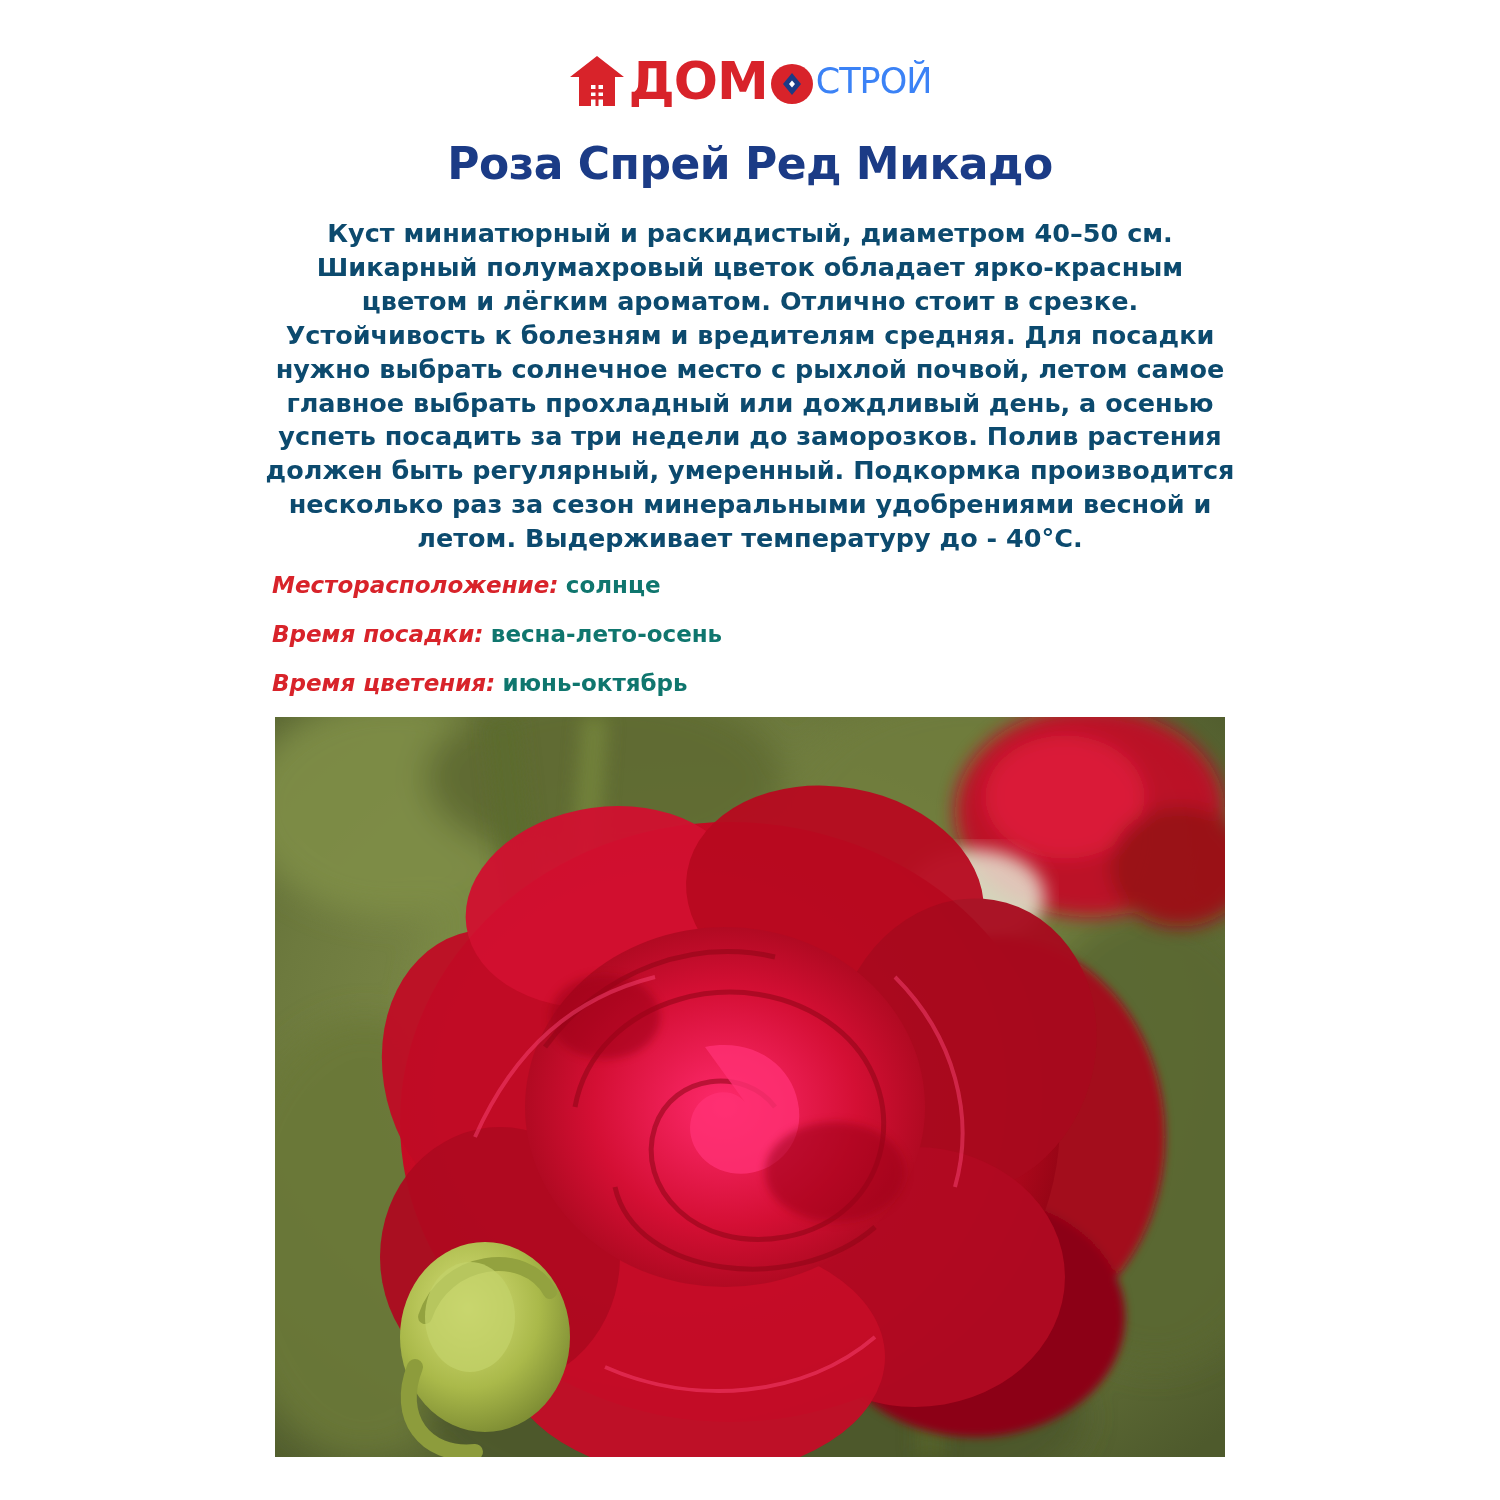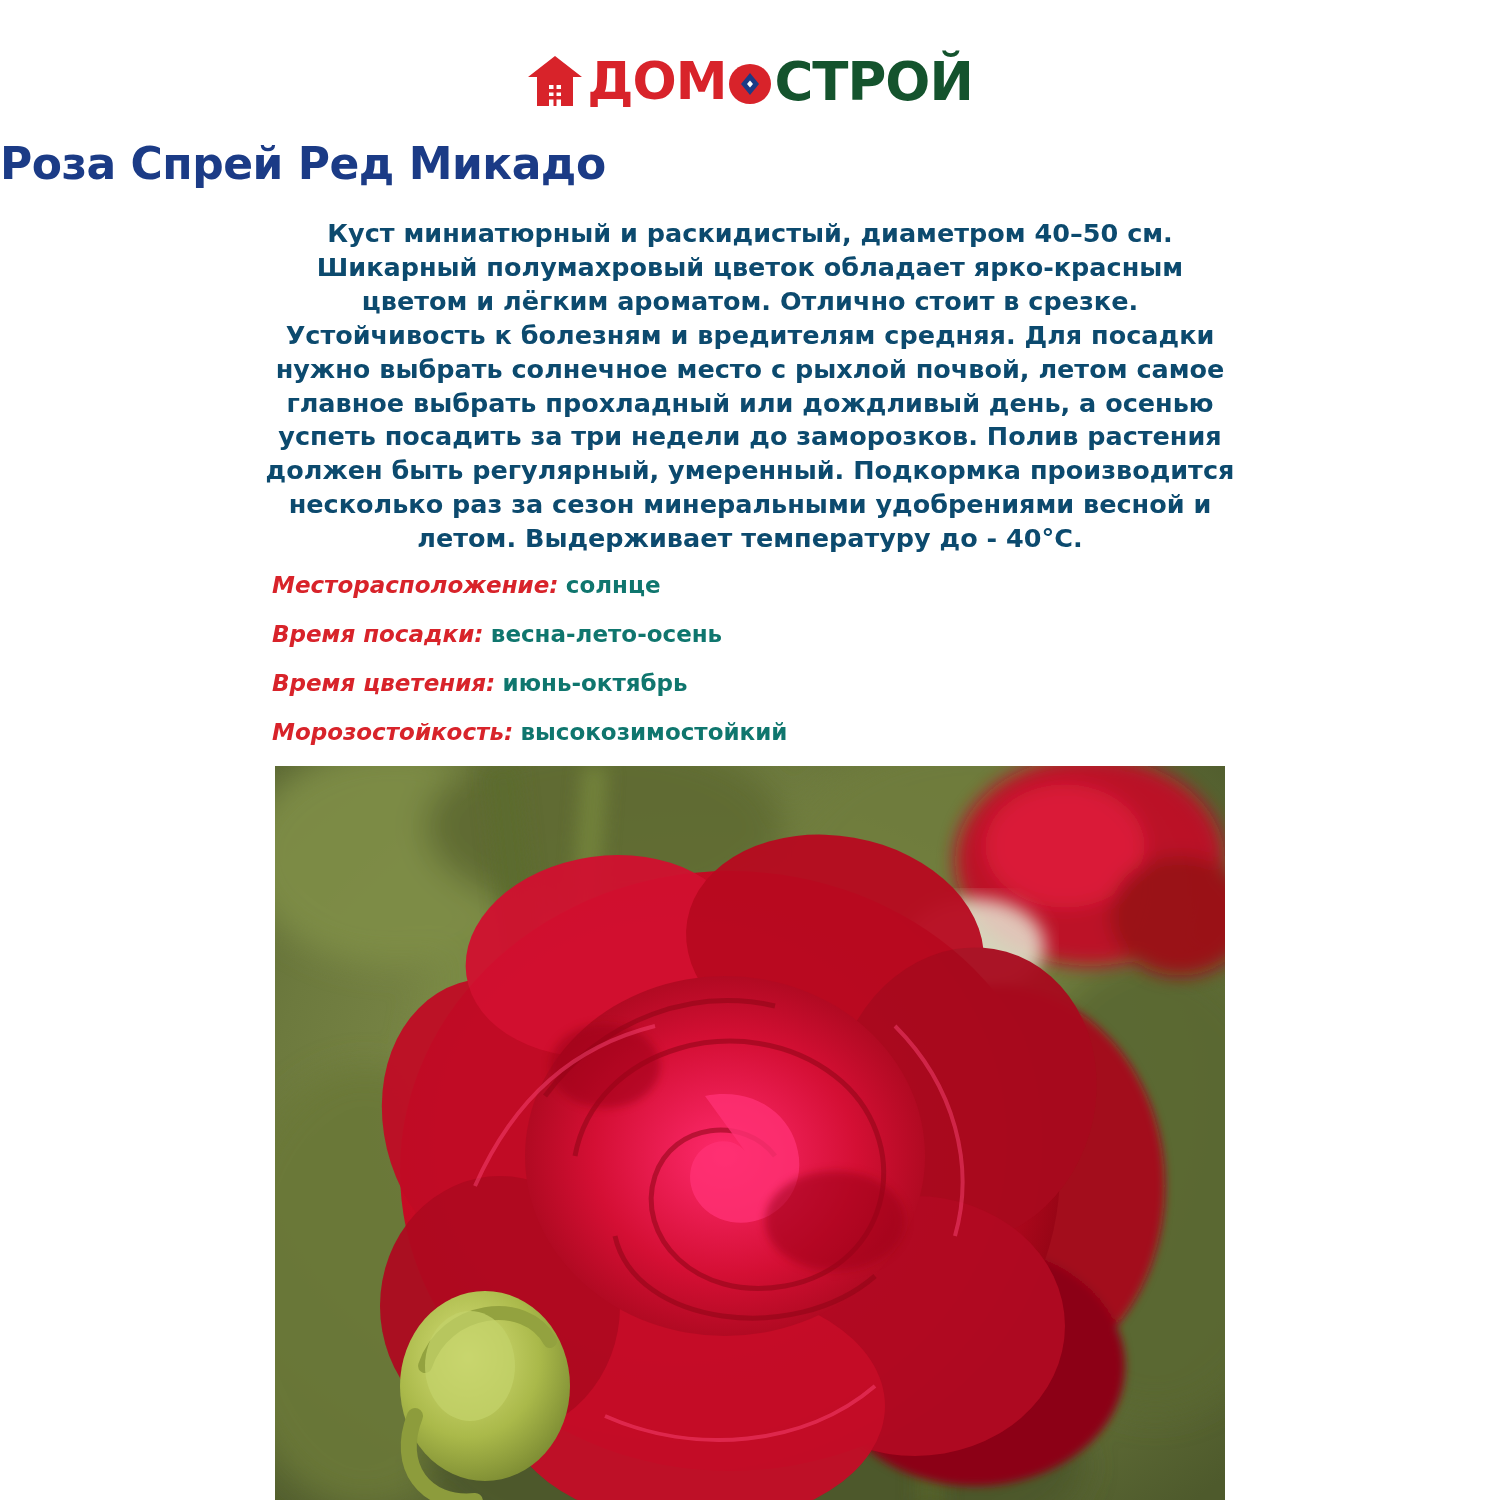--- a/index.html
+++ b/index.html
@@ -51,29 +51,30 @@
   }
   .logo-oval {
     display: inline-block;
     width: 44px;
     height: 44px;
     position: relative;
     margin: 0 2px;
     transform: translateY(3px);
   }
   .logo-text-2 {
-    font-size: 53px;
-    font-weight: 700;
-    color: #14532d;
+    font-size: 35px;
+    font-weight: 400;
+    color: #3b82f6;
     letter-spacing: -1px;
     font-family: "DejaVu Sans", "Liberation Sans", sans-serif;
   }
 
   
   .title {
+    text-align: center;
     color: #1b3b86;
     font-size: 44px;
     font-weight: 800;
     margin: 26px 0 0 0;
     letter-spacing: -0.5px;
   }
 
   
   .description {
     color: #0c4a6e;
@@ -157,24 +158,20 @@
       <span class="spec-value">солнце</span>
     </div>
     <div class="spec-row">
       <span class="spec-label">Время посадки:</span>
       <span class="spec-value">весна-лето-осень</span>
     </div>
     <div class="spec-row">
       <span class="spec-label">Время цветения:</span>
       <span class="spec-value">июнь-октябрь</span>
     </div>
-    <div class="spec-row">
-      <span class="spec-label">Морозостойкость:</span>
-      <span class="spec-value">высокозимостойкий</span>
-    </div>
   </div>
 
   <div class="photo">
     <svg width="950" height="740" viewBox="0 0 950 740" xmlns="http://www.w3.org/2000/svg">
       <defs>
         <radialGradient id="bgGrad" cx="45%" cy="45%" r="75%">
           <stop offset="0%" stop-color="#8d9a52"></stop>
           <stop offset="60%" stop-color="#6d7a3e"></stop>
           <stop offset="100%" stop-color="#4e5a2c"></stop>
         </radialGradient>

